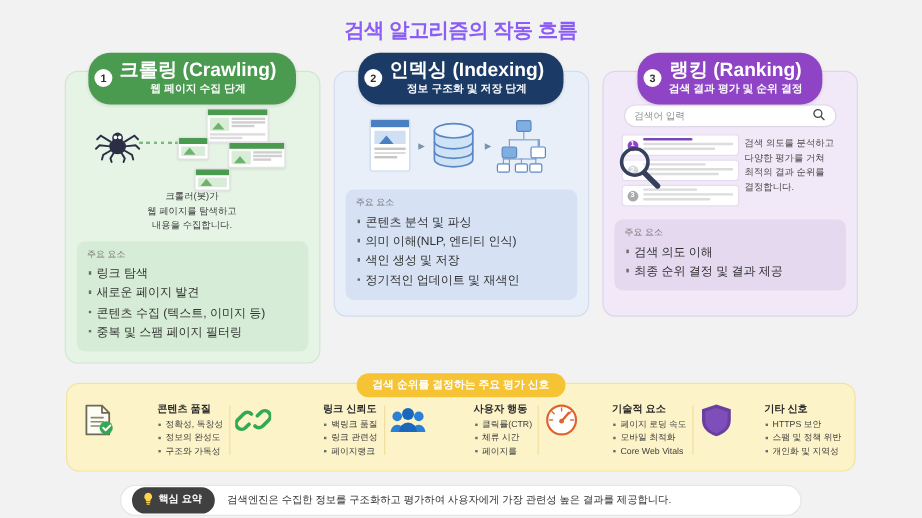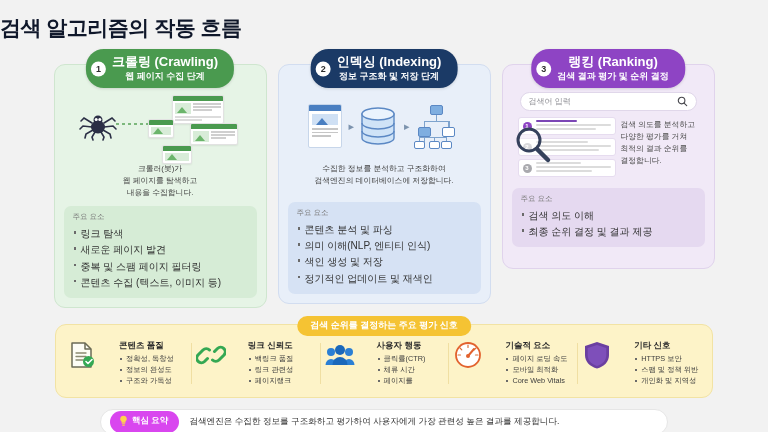--- a/index.html
+++ b/index.html
@@ -7,23 +7,24 @@
   body {
     background: #f2f2f2;
     font-family: "Liberation Sans", "DejaVu Sans", sans-serif;
     color: #333;
     position: relative;
     overflow: hidden;
   }
 
   
   .page-title {
-    font-size: 21px;
+    text-align: center;
+    font-size: 17px;
     font-weight: bold;
-    color: #0f172a;
+    color: #8b5cf6;
     letter-spacing: -0.5px;
     padding-top: 14px;
   }
 
   
   .cards-row {
     display: flex;
     justify-content: center;
     gap: 11px;
     padding: 22px 50px 0 50px;
@@ -50,21 +51,21 @@
     padding: 5px 16px 6px 26px;
     text-align: center;
     white-space: nowrap;
     box-shadow: 0 1px 3px rgba(0,0,0,0.13);
   }
   .hdr-green  { background: #4a9a4f; }
   .hdr-blue   { background: #1b3a66; }
   .hdr-purple { background: #8e44c4; }
   .card-header .h-title {
     color: #ffffff;
-    font-size: 13px;
+    font-size: 16px;
     font-weight: bold;
     line-height: 1.2;
   }
   .card-header .h-sub {
     color: #ffffff;
     font-size: 9px;
     font-weight: bold;
     line-height: 1.3;
     margin-top: 1px;
     opacity: .97;
@@ -209,20 +210,21 @@
     font-size: 9px; font-weight: bold;
     padding: 3px 13px 4px 13px; border-radius: 11px; white-space: nowrap;
   }
   .sig {
     flex: 1;
     display: flex;
     gap: 22px;
     align-items: flex-start;
     padding: 0 5px;
     position: relative;
+    justify-content: space-between;
   }
   .sig + .sig:before {
     content: ""; position: absolute; left: 0; top: 3px; bottom: 3px;
     width: 1px; background: #f0dfa2;
   }
   .sig-icon { flex: none; width: 30px; height: 30px; position: relative; }
   .sig-title { font-size: 8.5px; font-weight: bold; color: #2c2c2c; margin-bottom: 2px; }
   .sig li {
     list-style: none; font-size: 7.3px; line-height: 1.5; color: #3d3d3d;
     padding-left: 7px; position: relative;
@@ -238,21 +240,21 @@
     background: #ffffff;
     border: 1px solid #e6e6e6;
     border-radius: 16px;
     height: 26px;
     display: flex;
     align-items: center;
     padding: 0 9px;
     gap: 10px;
   }
   .summary-badge {
-    background: #d946ef; color: #fff;
+    background: #404040; color: #fff;
     font-size: 8.5px; font-weight: bold;
     border-radius: 11px; padding: 4px 11px 5px 9px;
     display: flex; align-items: center; gap: 4px; white-space: nowrap;
   }
   .summary-text { font-size: 8.6px; color: #303030; }
 </style>
 </head>
 <body>
 
 <div class="page-title">검색 알고리즘의 작동 흐름</div>
@@ -329,22 +331,22 @@
 
     <div class="card-desc" style="white-space:pre-line">크롤러(봇)가
 웹 페이지를 탐색하고
 내용을 수집합니다.</div>
 
     <div class="facts facts-green">
       <div class="facts-title">주요 요소</div>
       <ul>
         <li>링크 탐색</li>
         <li>새로운 페이지 발견</li>
+        <li>콘텐츠 수집 (텍스트, 이미지 등)</li>
         <li>중복 및 스팸 페이지 필터링</li>
-        <li>콘텐츠 수집 (텍스트, 이미지 등)</li>
       </ul>
     </div>
   </div>
 
   <div class="step-card card-blue">
     <div class="card-header hdr-blue">
       <div class="num-badge">2</div>
       <div class="h-title">인덱싱 (Indexing)</div>
       <div class="h-sub">정보 구조화 및 저장 단계</div>
     </div>
@@ -385,22 +387,20 @@
           <div class="tnode fill" style="left:16px; top:2px; width:13px; height:10px;"></div>
           <div class="tnode fill" style="left:4px; top:24px; width:13px; height:10px;"></div>
           <div class="tnode" style="left:28px; top:24px; width:13px; height:10px;"></div>
           <div class="tnode" style="left:0px; top:38px; width:11px; height:8px;"></div>
           <div class="tnode" style="left:15px; top:38px; width:11px; height:8px;"></div>
           <div class="tnode" style="left:27px; top:38px; width:11px; height:8px;"></div>
         </div>
       </div>
     </div>
 
-    <div class="card-desc" style="white-space:pre-line">수집한 정보를 분석하고 구조화하여
-검색엔진의 데이터베이스에 저장합니다.</div>
 
     <div class="facts facts-blue">
       <div class="facts-title">주요 요소</div>
       <ul>
         <li>콘텐츠 분석 및 파싱</li>
         <li>의미 이해(NLP, 엔티티 인식)</li>
         <li>색인 생성 및 저장</li>
         <li>정기적인 업데이트 및 재색인</li>
       </ul>
     </div>

